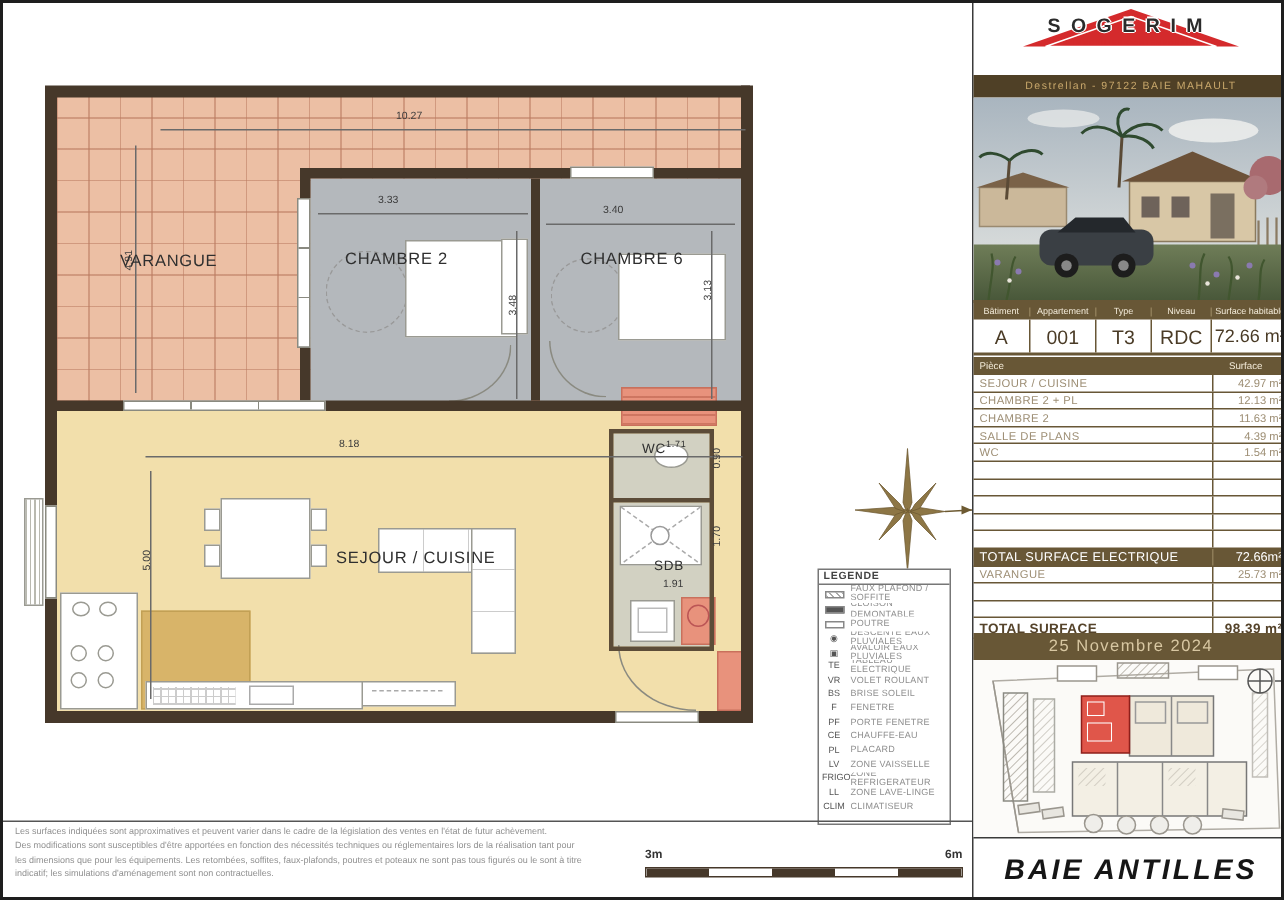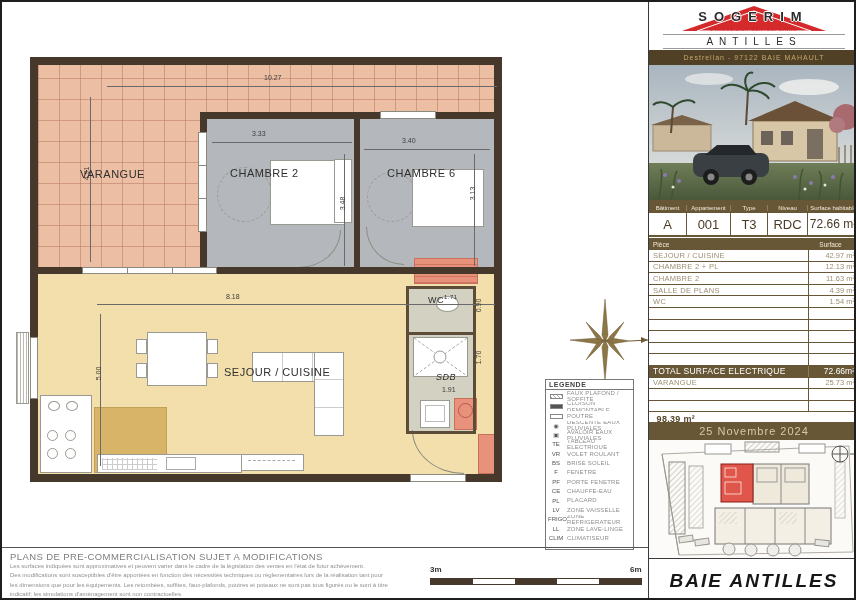--- a/index.html
+++ b/index.html
@@ -221,21 +221,21 @@
     <div class="dim v" style="left:470px;top:352px;">1.70</div>
     <div class="dim" style="left:440px;top:384px;">1.91</div>
 
     <div class="roomlabel" style="left:78px;top:166px;">VARANGUE</div>
     <div class="roomlabel" style="left:228px;top:165px;">CHAMBRE 2</div>
     <div class="roomlabel" style="left:385px;top:165px;">CHAMBRE 6</div>
     <div class="roomlabel" style="left:222px;top:364px;">SEJOUR / CUISINE</div>
     <div class="roomlabel" style="left:426px;top:292px;font-size:9px;">
       <span>WC</span><sup style="font-size:6px;">1.71</sup>
     </div>
-    <div class="roomlabel" style="left:434px;top:370px;font-size:9px;font-style:italic;">SDB</div>
+    <div class="roomlabel" style="left:434px;top:370px;font-size:9px;">SDB</div>
 
     <svg class="abs" style="left:558px;top:296px;" width="90" height="84" viewBox="0 0 90 84">
       <g fill="#8d7645" stroke="#6d5a32" stroke-width="0.5">
         <polygon points="45,1 48,37 45,45 42,37"></polygon>
         <polygon points="45,83 48,49 45,41 42,49"></polygon>
         <polygon points="10,42 39,40 46,43 39,46"></polygon>
         <polygon points="70,43 51,40 45,43 51,46"></polygon>
         <polygon points="26,24 40,38 43,43 37,41"></polygon>
         <polygon points="64,24 50,38 47,43 53,41"></polygon>
         <polygon points="26,62 40,48 43,43 37,45"></polygon>
@@ -316,39 +316,37 @@
           </div>
           <div class="lrow">
             <div class="lsym">CLIM</div>
             <div class="llabel">CLIMATISEUR</div>
           </div>
         </div>
     </div>
   </div>
 
   <div class="disclaimer">
-    <div class="dtitle">PLANS DE PRE-COMMERCIALISATION SUJET A MODIFICATIONS</div>
     <div class="dline">Les surfaces indiquées sont approximatives et peuvent varier dans le cadre de la législation des ventes en l'état de futur achèvement.</div>
     <div class="dline">Des modifications sont susceptibles d'être apportées en fonction des nécessités techniques ou réglementaires lors de la réalisation tant pour</div>
     <div class="dline">les dimensions que pour les équipements. Les retombées, soffites, faux-plafonds, poutres et poteaux ne sont pas tous figurés ou le sont à titre</div>
     <div class="dline">indicatif; les simulations d'aménagement sont non contractuelles.</div>
   </div>
   <div class="scalelab" style="left:428px;top:563px;">3m</div>
   <div class="scalelab" style="left:628px;top:563px;">6m</div>
   <div class="scalebar"></div>
 
   <div class="panel">
 
     <svg class="abs" style="left:0;top:0;" width="210" height="32" viewBox="0 0 210 32">
       <polygon points="33,29 105,4 177,29" fill="#d42a2c"></polygon>
       <polygon points="48,29 105,9 162,29" fill="none" stroke="#fff" stroke-width="1"></polygon>
     </svg>
     <div class="brandname">SOGERIM</div>
     <div class="tagline">L'IMMOBILIER CONTEMPORAIN</div>
-    <div class="antilles">ANTILLES</div>
     <div class="addrbar">Destrellan - 97122 BAIE MAHAULT</div>
 
     <svg class="abs" style="left:0;top:63px;" width="210" height="135" viewBox="0 0 210 135">
       <defs>
         <linearGradient id="sky" x1="0" y1="0" x2="0" y2="1">
           <stop offset="0" stop-color="#a9b5bf"></stop>
             <stop offset="1" stop-color="#e6e7e3"></stop>
         </linearGradient>
         <linearGradient id="grass" x1="0" y1="0" x2="0" y2="1">
           <stop offset="0" stop-color="#6f7d58"></stop>
@@ -481,20 +479,21 @@
           </div>
           <div class="srow">
             <div class="n"></div>
             <div class="v"></div>
           </div>
           <div class="srow">
             <div class="n"></div>
             <div class="v"></div>
           </div>
           <div class="srow grand">
+            <div class="n">TOTAL SURFACE</div>
             <div class="v">98.39 m²</div>
           </div>
         </div>
     </div>
 
     <div class="datebar">25 Novembre 2024</div>
 
     <svg class="siteplan" width="210" height="118" viewBox="0 0 210 118">
       <defs>
         <pattern id="h1" width="4" height="4" patternUnits="userSpaceOnUse" patternTransform="rotate(45)">

